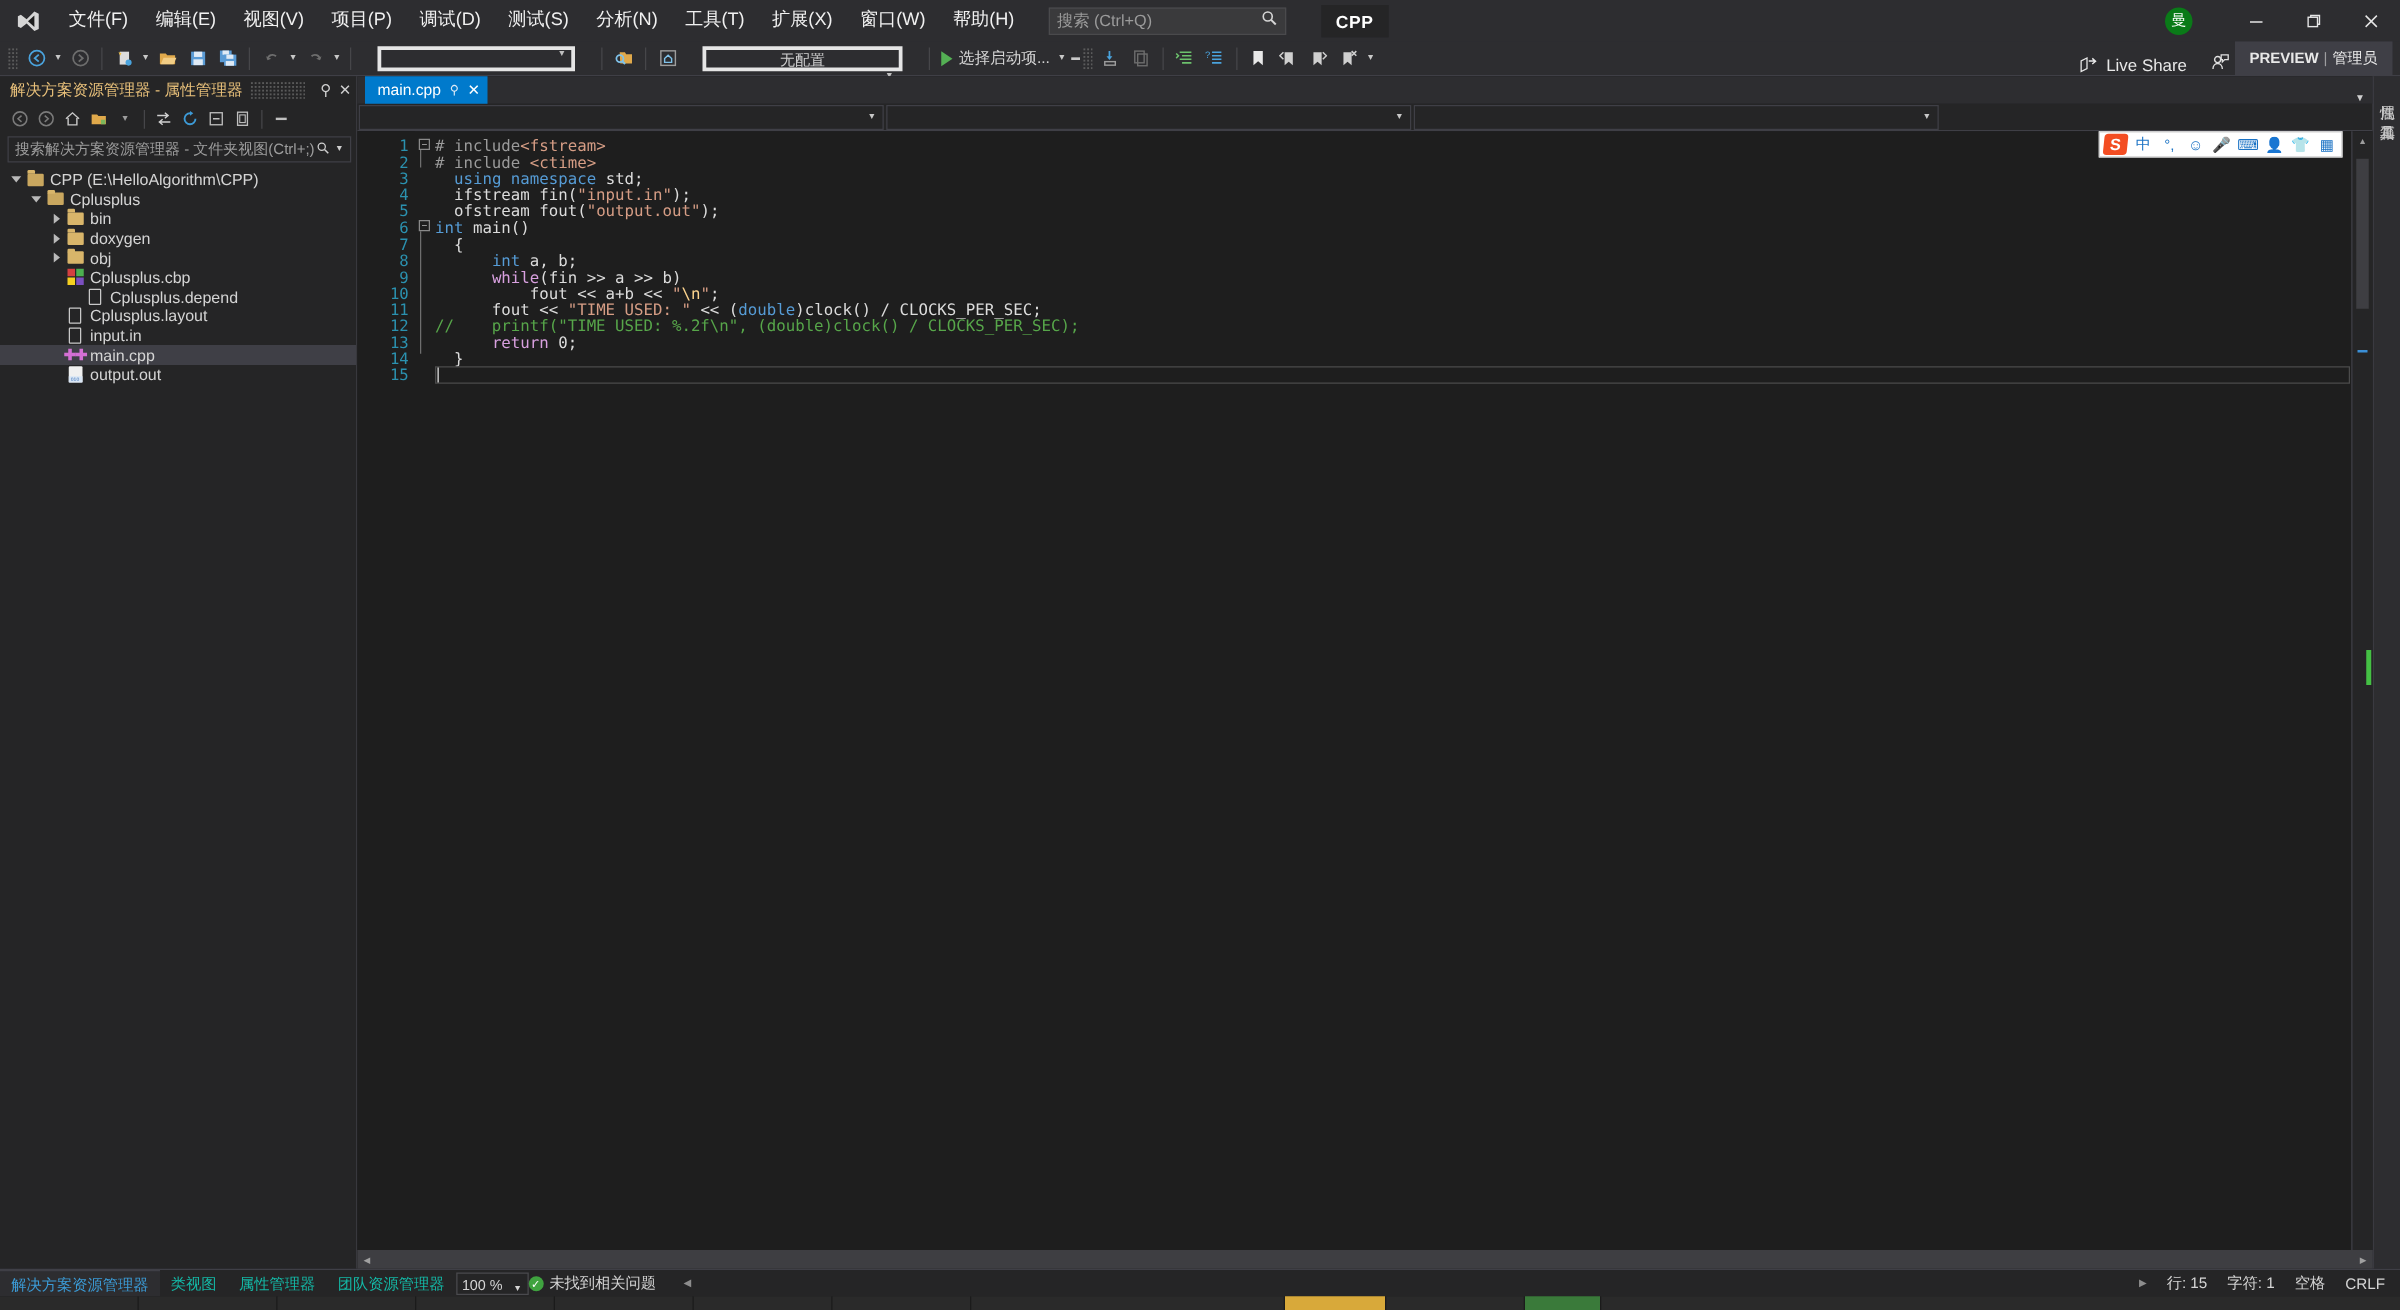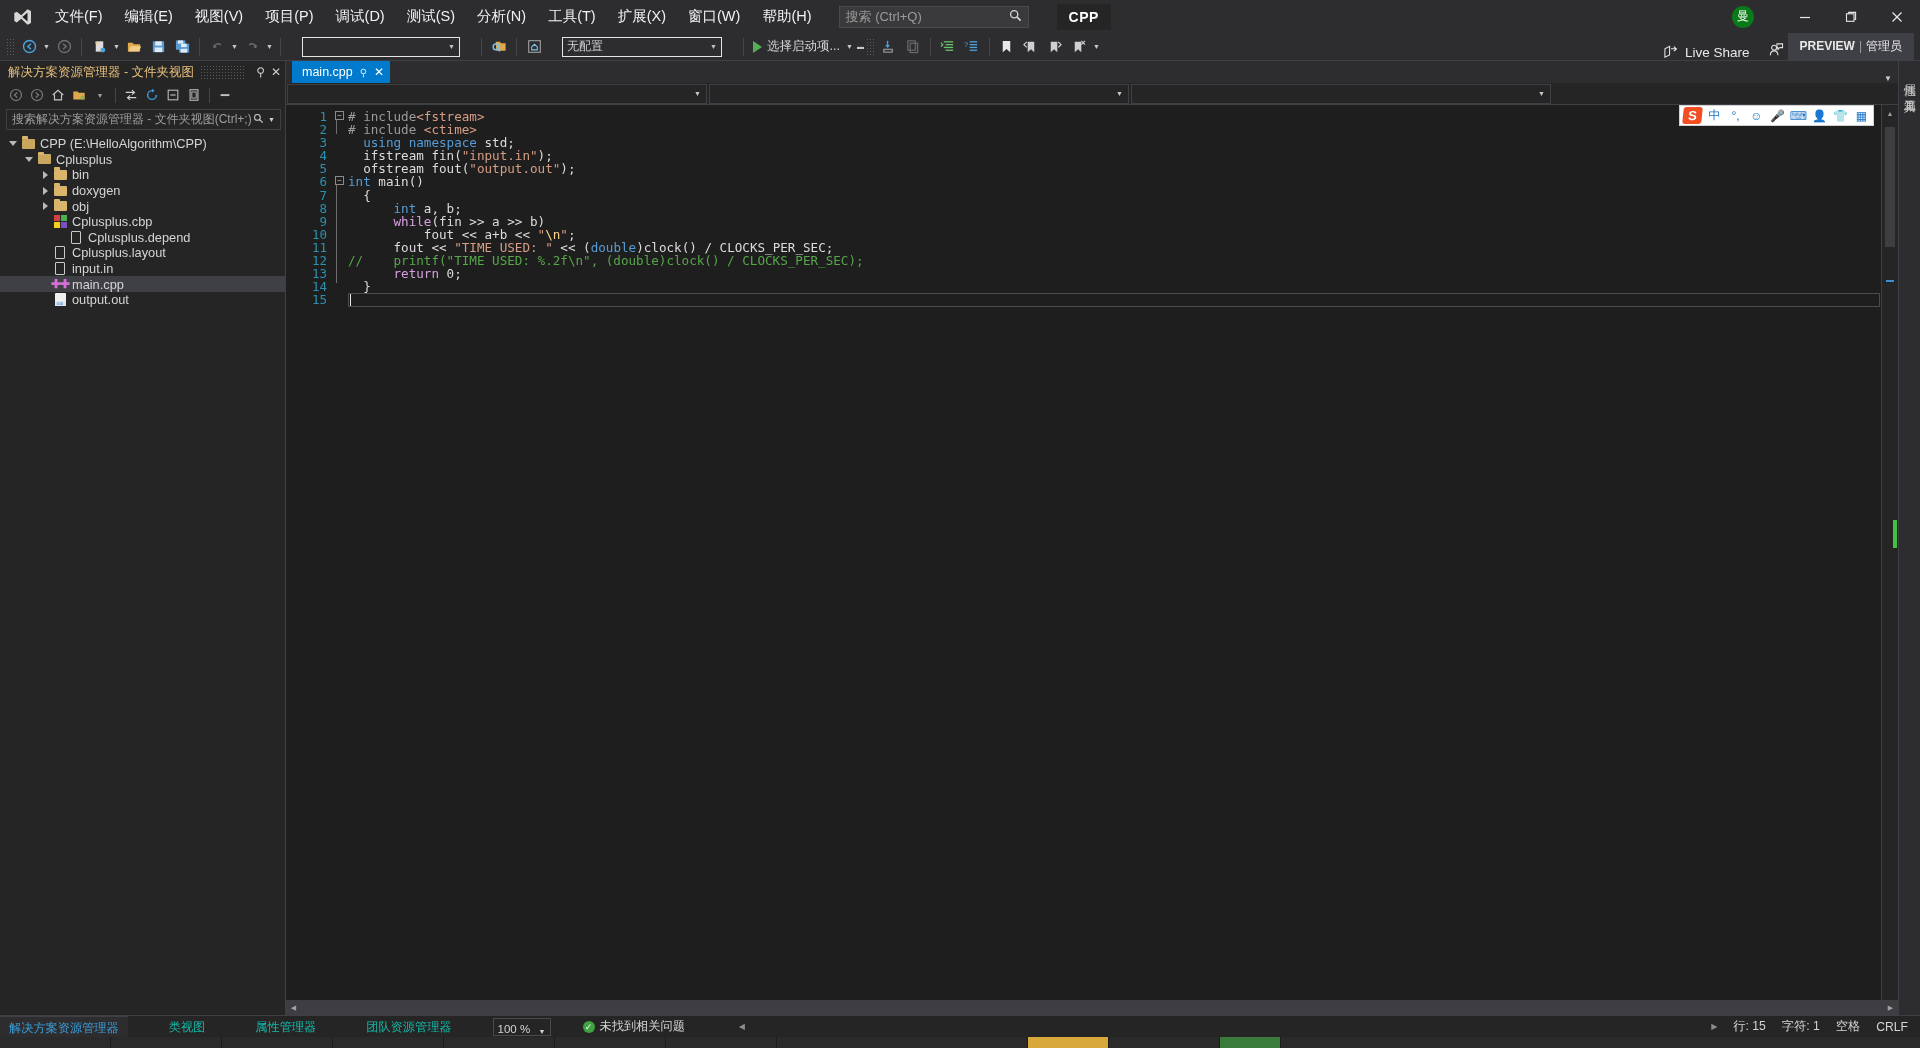--- a/index.html
+++ b/index.html
@@ -62,23 +62,24 @@
   .tb-btn{
     width:22px; height:22px; display:flex; align-items:center; justify-content:center;
     margin:0 1px; position:relative;
   }
   .tb-caret{
     width:11px; height:22px; display:flex; align-items:center; justify-content:center;
     color:#c8c8c8; font-size:7px;
   }
   .tb-sep{ width:1px; height:18px; background:#464649; margin:0 5px; }
   .tb-combo{
-    height:20px; width:120px; background:#2d2d30; border:1px solid #e5e5e5;
+    height:20px; width:120px; background:#2d2d30; border:3px solid #e5e5e5;
     display:flex; align-items:center; padding:0 4px; color:#cfcfcf; font-size:12px;
     margin:0 16px;
+    flex-direction:column;
   }
   .tb-combo .cap{ margin-left:auto; font-size:7px; color:#c0c0c0; }
   .tb-combo.wide{ width:158px; }
   .tb-combo.cfg{ width:160px; }
   .run-btn{
     display:flex; align-items:center; height:22px; padding:0 4px; color:#d6d6d6; font-size:12.5px;
   }
   .run-btn .tri{
     width:0;height:0;border-left:9px solid #54b054;border-top:6px solid transparent;
     border-bottom:6px solid transparent; margin-right:5px;
@@ -228,21 +229,21 @@
     display:flex; flex-direction:column; align-items:center; padding-top:6px;
   }
   .vtab{
     writing-mode:vertical-rl; color:#c8c8c8; font-size:12px; padding:8px 3px;
     white-space:nowrap;
   }
 
   
   .doctabs{
     height:22px; background:#252526; display:flex; align-items:center;
-    border-top:1px solid #3f3f46; font-size:12.2px;gap:32px;
+    border-top:1px solid #3f3f46; font-size:12.2px;
   }
   .dtab{ padding:0 9px; color:#14b8a6; height:22px; line-height:22px; }
   .dtab.active{ color:#3b9bd6; background:#2d2d30; border-top:1px solid #3f3f46; }
   .zoom-combo{
     height:18px; width:58px; background:#252526; border:1px solid #4a4a4e; margin:0 0;
     display:flex; align-items:flex-end; padding:0 4px; color:#d4d4d4; font-size:11.5px;
   }
   .zoom-combo .cap{ margin-left:auto; font-size:7px; }
   .issue{ display:flex; align-items:center; gap:5px; color:#d4d4d4; font-size:12.2px; }
   .ok-dot{
@@ -519,21 +520,21 @@
       <div class="preview-chip">
         <span>PREVIEW</span><span class="sep">|</span><span class="adm">管理员</span>
       </div>
     </div>
   </div>
 
   <div class="body">
 
     <div class="sol">
       <div class="sol-header">
-        <span class="ttl">解决方案资源管理器 - 文件夹视图</span>
+        <span class="ttl">解决方案资源管理器 - 属性管理器</span>
         <span class="hdots"></span>
         <span class="hico">⚲</span>
         <span class="hico">✕</span>
       </div>
 
       <div class="sol-tools">
         <div class="sol-tool">
           <svg width="14" height="14" viewBox="0 0 16 16">
               <circle cx="8" cy="8" r="6.3" fill="none" stroke="#7a7a7a" stroke-width="1.4"></circle>
               <path d="M9.4 5.2 L6.2 8 l3.2 2.8" fill="none" stroke="#7a7a7a" stroke-width="1.4"></path>

